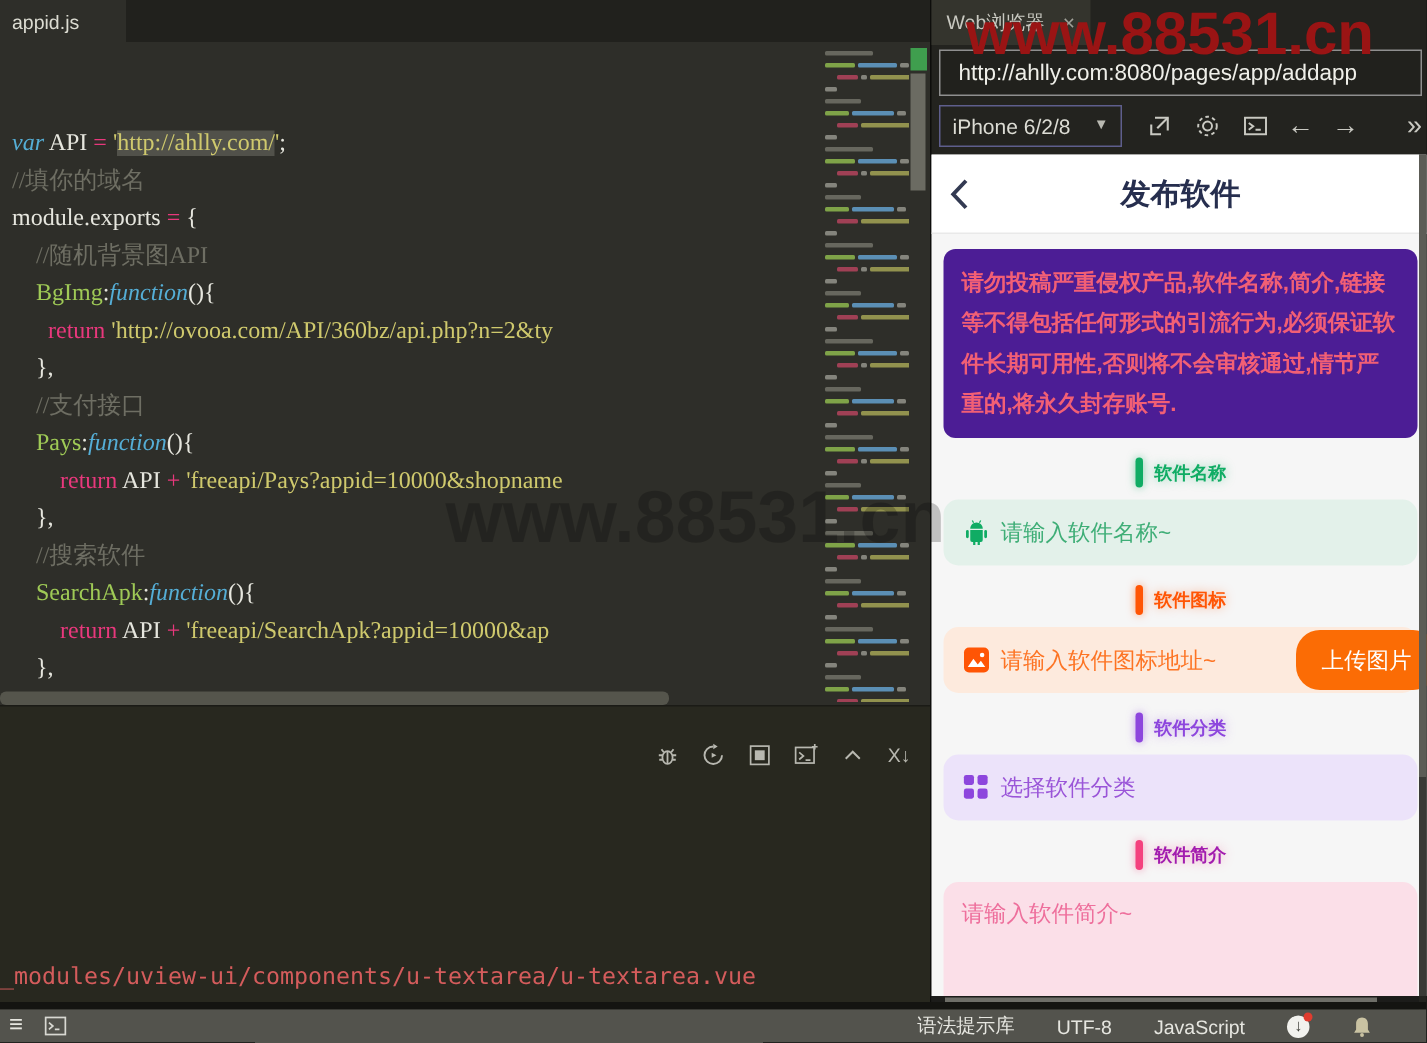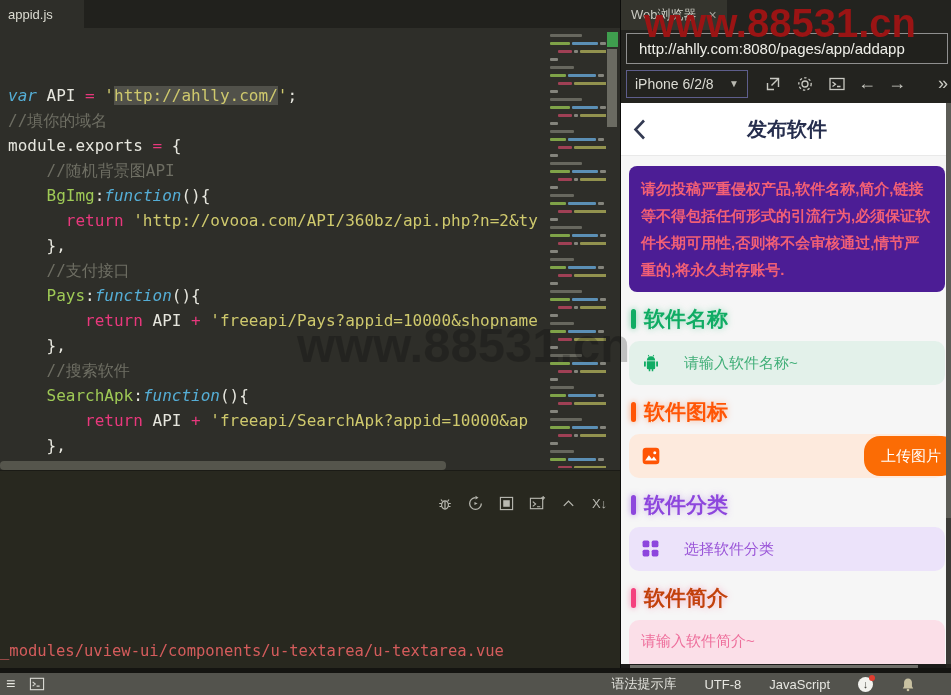--- a/index.html
+++ b/index.html
@@ -7,21 +7,21 @@
   #root{
     position:relative; width:951px; height:695px; overflow:hidden;
     background:#2e2e29; font-family:"Liberation Sans",sans-serif;
   }
   
   .tabbar{position:absolute;left:0;top:0;width:620px;height:28px;background:#21211d;}
   .tab-active{position:absolute;left:0;top:0;width:84px;height:28px;background:#2e2e29;
     color:#dcdcd2;font-size:13px;display:flex;align-items:center;padding-left:8px;}
   .code{position:absolute;left:8px;top:33px;width:534px;height:426px;overflow:hidden;
     font-family:"DejaVu Sans Mono",monospace;font-size:16px;line-height:25px;white-space:pre;}
-  .cl{height:25px;}
+  .cl{height:25px;font-family:Liberation Serif, serif;}
   .tk-kw{color:#55aed6;font-style:italic;}
   .tk-pl{color:#e6e6de;}
   .tk-op{color:#e8387c;}
   .tk-str{color:#cfc96d;}
   .tk-sel{color:#cfc96d;background:#51514a;}
   .tk-cm{color:#6e6e63;}
   .tk-prop{color:#9fca56;}
   .ed-hscroll{position:absolute;left:0;top:461px;width:446px;height:9px;background:#55554c;border-radius:4px;}
   .minimap{position:absolute;left:546px;top:34px;width:60px;height:434px;overflow:hidden;}
   .mm-row{height:3px;margin-bottom:5px;display:flex;}
@@ -57,24 +57,24 @@
   .b-more{margin-left:auto;font-size:18px;}
   
   .preview{position:absolute;left:0;top:103px;width:352px;height:561px;background:#f6f6f6;overflow:hidden;}
   .page{width:332px;}
   .navbar{position:relative;height:53px;background:#fff;border-bottom:1px solid #e9e9e9;
     display:flex;align-items:center;justify-content:center;}
   .nav-title{font-size:20px;font-weight:bold;color:#262e4e;}
   .nav-back{position:absolute;left:12px;top:16px;}
   .warning{margin:10px 8px 0;padding:9px 12px;border-radius:8px;background:#4c1d95;color:#f25f75;
     font-size:15px;font-weight:bold;line-height:27px;}
-  .sec-label{display:flex;align-items:center;gap:8px;margin:13px 10px 8px;font-size:21px;font-weight:bold;}
+  .sec-label{display:flex;align-items:center;gap:8px;margin:13px 10px 8px;font-size:12px;font-weight:bold;justify-content:center;}
   .sec-bar{width:5px;height:20px;border-radius:3px;flex:0 0 auto;}
   .sec-field{position:relative;margin:0 8px;height:44px;border-radius:10px;display:flex;align-items:center;
-    gap:23px;padding:0 12px;font-size:15px;}
+    gap:6px;padding:0 12px;font-size:15px;}
   .sec-field.tall{height:98px;align-items:flex-start;padding-top:12px;}
   .f-icon{display:inline-flex;width:20px;height:20px;}
   .f-btn{position:absolute;right:-13px;top:2px;height:40px;padding:0 17px;border:none;border-radius:16px;
     color:#fff;font-size:15px;font-family:inherit;}
   
   .pv-vtrack{position:absolute;left:325px;top:103px;width:6px;height:561px;background:#3a3a36;}
   .pv-vthumb{position:absolute;left:0;top:0;width:6px;height:415px;background:#5c5c56;}
   .pv-hscroll{position:absolute;left:0;top:664px;width:325px;height:9px;background:#1c1c1a;}
   .pv-hthumb{position:absolute;left:9px;top:1px;width:288px;height:7px;background:#6e6e68;}
   
@@ -428,40 +428,41 @@
               <span style="color: rgb(255, 85, 5); text-shadow: rgba(255, 85, 5, 0.4) 0px 0px 7px;">软件图标</span>
             </div>
             <div class="sec-field" style="background: rgb(253, 234, 221);">
               <span class="f-icon">
                 <svg width="20" height="20" viewBox="0 0 24 24">
                   <rect x="2" y="2" width="20" height="20" rx="4" fill="#ff5505"></rect>
                   <path d="M5 17.5l4.5-6.5 3.5 4.5 2.5-3 3.5 5z" fill="#fff"></path>
                   <circle cx="16.5" cy="8" r="1.8" fill="#fff"></circle>
                 </svg>
               </span>
+              <span class="f-text" style="color: rgb(253, 116, 36);">请输入软件图标地址~</span>
               <button class="f-btn" style="background: rgb(251, 108, 5);">上传图片</button>
             </div>
             <div class="sec-label">
               <span class="sec-bar" style="background: rgb(141, 70, 221); box-shadow: rgba(141, 70, 221, 0.533) 0px 0px 6px;"></span>
               <span style="color: rgb(141, 70, 221); text-shadow: rgba(141, 70, 221, 0.4) 0px 0px 7px;">软件分类</span>
             </div>
             <div class="sec-field" style="background: rgb(236, 227, 250);">
               <span class="f-icon">
                 <svg width="19" height="19" viewBox="0 0 24 24" fill="#8d46dd">
                   <rect x="2" y="2" width="8.5" height="8.5" rx="2"></rect>
                   <rect x="13.5" y="2" width="8.5" height="8.5" rx="2"></rect>
                   <rect x="2" y="13.5" width="8.5" height="8.5" rx="2"></rect>
                   <rect x="13.5" y="13.5" width="8.5" height="8.5" rx="2"></rect>
                 </svg>
               </span>
               <span class="f-text" style="color: rgb(154, 85, 216);">选择软件分类</span>
             </div>
             <div class="sec-label">
               <span class="sec-bar" style="background: rgb(244, 65, 126); box-shadow: rgba(244, 65, 126, 0.533) 0px 0px 6px;"></span>
-              <span style="color: #c2410c; text-shadow: rgba(244, 65, 126, 0.4) 0px 0px 7px;">软件简介</span>
+              <span style="color: #a21caf; text-shadow: rgba(244, 65, 126, 0.4) 0px 0px 7px;">软件简介</span>
             </div>
             <div class="sec-field tall" style="background: rgb(251, 223, 232);">
               <span class="f-text" style="color: rgb(238, 111, 156);">请输入软件简介~</span>
             </div>
           </div>
       </div>
     </div>
     <div class="pv-vtrack">
         <div class="pv-vthumb"></div>
       </div>

